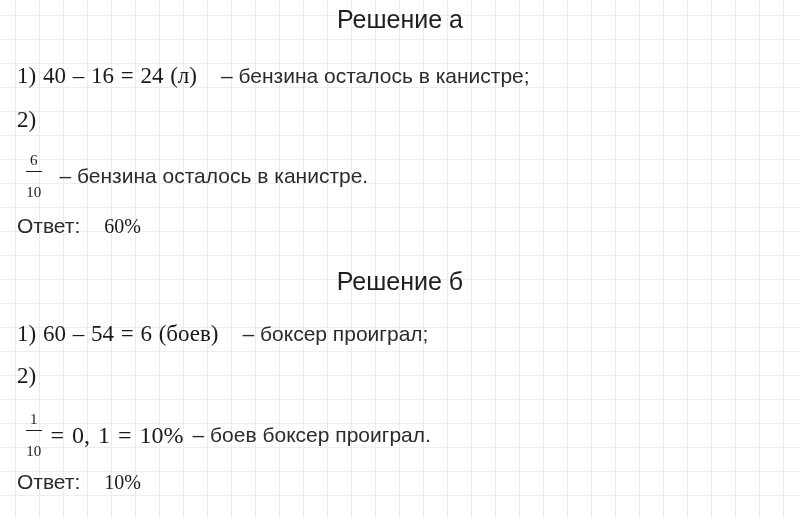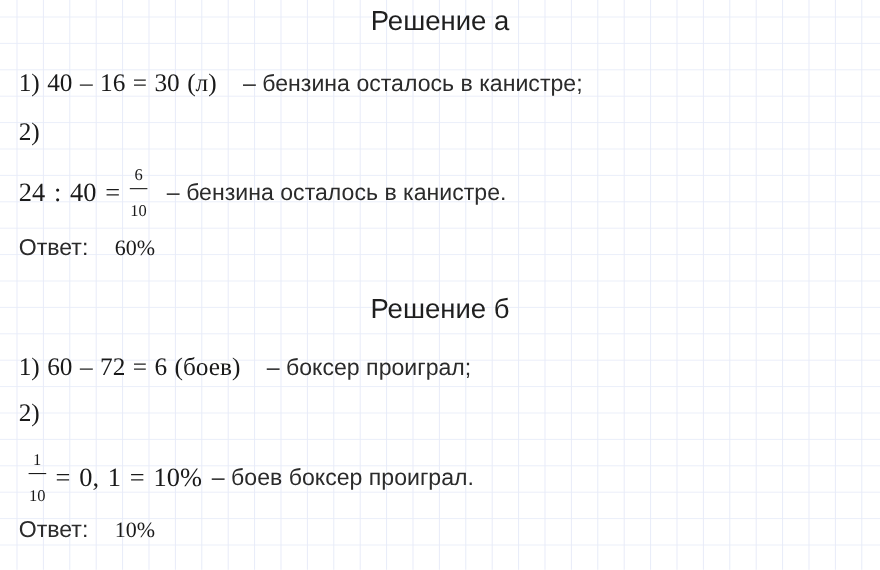--- a/index.html
+++ b/index.html
@@ -65,48 +65,47 @@
 </style>
 </head>
 <body>
 
 <div class="sheet">
 
   <section class="section">
     <h1 class="title" style="top:4px">Решение а</h1>
 
     <div class="row" style="top:63px">
-      <span class="math">1) 40 – 16 = 30 (л)</span>
+      <span class="math">1) 40 – 16 = 24 (л)</span>
       <span class="text">– бензина осталось в канистре;</span>
     </div>
 
     <div class="row" style="top:107px">
       <span class="math">2)</span>
     </div>
 
     <div class="formula" style="top:152px">
-      <span class="math">24 : 40 =</span>
       <span class="frac">
         <span class="frac-num">6</span>
         <span class="frac-den">10</span>
       </span>
       <span class="text">– бензина осталось в канистре.</span>
     </div>
 
     <div class="row answer" style="top:213px">
       <span class="text">Ответ:</span>
       <span class="math">60%</span>
     </div>
   </section>
 
   <section class="section">
     <h1 class="title" style="top:266px">Решение б</h1>
 
     <div class="row" style="top:321px">
-      <span class="math">1) 60 – 72 = 6 (боев)</span>
+      <span class="math">1) 60 – 54 = 6 (боев)</span>
       <span class="text">– боксер проиграл;</span>
     </div>
 
     <div class="row" style="top:363px">
       <span class="math">2)</span>
     </div>
 
     <div class="formula" style="top:411px">
       <span class="frac">
         <span class="frac-num">1</span>

